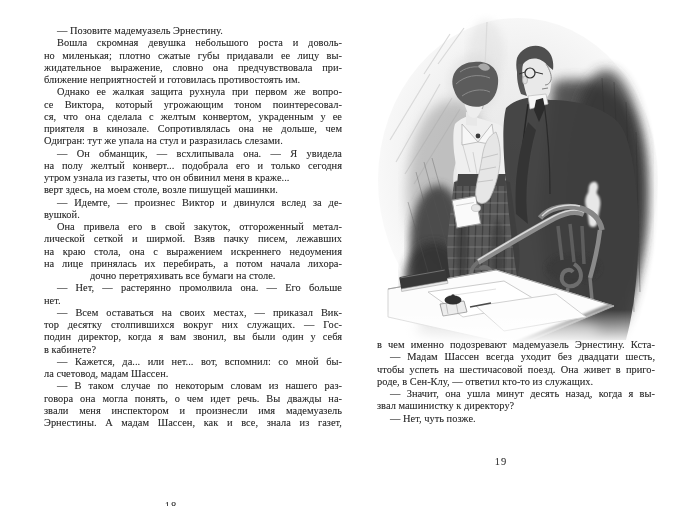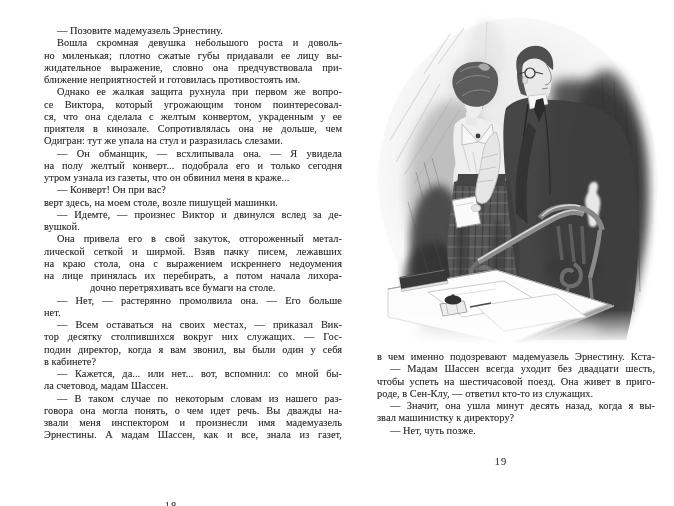--- a/index.html
+++ b/index.html
@@ -3,21 +3,21 @@
 <meta charset="utf-8">
 <style>
   html,body{margin:0;padding:0;}
   body{
     width:674px;height:506px;position:relative;overflow:hidden;
     background:#ffffff;
     font-family:"Liberation Serif","DejaVu Serif",serif;
   }
   .page-text{position:absolute;}
   #left-text{left:44px;top:25px;width:298px;}
-  #right-text{left:377px;top:351px;width:278px;}
+  #right-text{left:377px;top:339px;width:278px;}
   .bookline{
     font-size:10.4px;line-height:12.26px;height:12.26px;
     color:#2e2e2e;text-align:left;letter-spacing:0.02px;
     text-shadow:0 0 .4px rgba(70,70,70,.45);
     overflow:hidden;
   }
   .bookline.jst{text-align:justify;text-align-last:justify;}
   .bookline.ind{text-indent:13px;}
   .folio{
     position:absolute;top:456px;transform:translateX(-50%);
@@ -41,21 +41,20 @@
       <div class="bookline jst" style="color: rgb(46, 46, 46);">жидательное выражение, словно она предчувствовала при-</div>
       <div class="bookline" style="color: rgb(46, 46, 46);">ближение неприятностей и готовилась противостоять им.</div>
       <div class="bookline ind jst" style="color: rgb(46, 46, 46);">Однако ее жалкая защита рухнула при первом же вопро-</div>
       <div class="bookline jst" style="color: rgb(46, 46, 46);">се Виктора, который угрожающим тоном поинтересовал-</div>
       <div class="bookline jst" style="color: rgb(46, 46, 46);">ся, что она сделала с желтым конвертом, украденным у ее</div>
       <div class="bookline jst" style="color: rgb(46, 46, 46);">приятеля в кинозале. Сопротивлялась она не дольше, чем</div>
       <div class="bookline" style="color: rgb(46, 46, 46);">Одигран: тут же упала на стул и разразилась слезами.</div>
       <div class="bookline ind jst" style="color: rgb(46, 46, 46);">— Он обманщик, — всхлипывала она. — Я увидела</div>
       <div class="bookline jst" style="color: rgb(46, 46, 46);">на полу желтый конверт... подобрала его и только сегодня</div>
       <div class="bookline" style="color: rgb(46, 46, 46);">утром узнала из газеты, что он обвинил меня в краже...</div>
-      <div class="bookline ind" style="color: rgb(46, 46, 46);">— Конверт! Он при вас?</div>
       <div class="bookline" style="color: rgb(46, 46, 46);">верт здесь, на моем столе, возле пишущей машинки.</div>
       <div class="bookline ind jst" style="color: rgb(46, 46, 46);">— Идемте, — произнес Виктор и двинулся вслед за де-</div>
       <div class="bookline" style="color: rgb(46, 46, 46);">вушкой.</div>
       <div class="bookline ind jst" style="color: rgb(46, 46, 46);">Она привела его в свой закуток, отгороженный метал-</div>
       <div class="bookline jst" style="color: rgb(46, 46, 46);">лической сеткой и ширмой. Взяв пачку писем, лежавших</div>
       <div class="bookline jst" style="color: rgb(46, 46, 46);">на краю стола, она с выражением искреннего недоумения</div>
       <div class="bookline jst" style="color: rgb(46, 46, 46);">на лице принялась их перебирать, а потом начала лихора-</div>
       <div class="bookline" style="color: rgb(46, 46, 46); margin-left: 46px;">дочно перетряхивать все бумаги на столе.</div>
       <div class="bookline ind jst" style="color: rgb(46, 46, 46);">— Нет, — растерянно промолвила она. — Его больше</div>
       <div class="bookline" style="color: rgb(46, 46, 46);">нет.</div>

